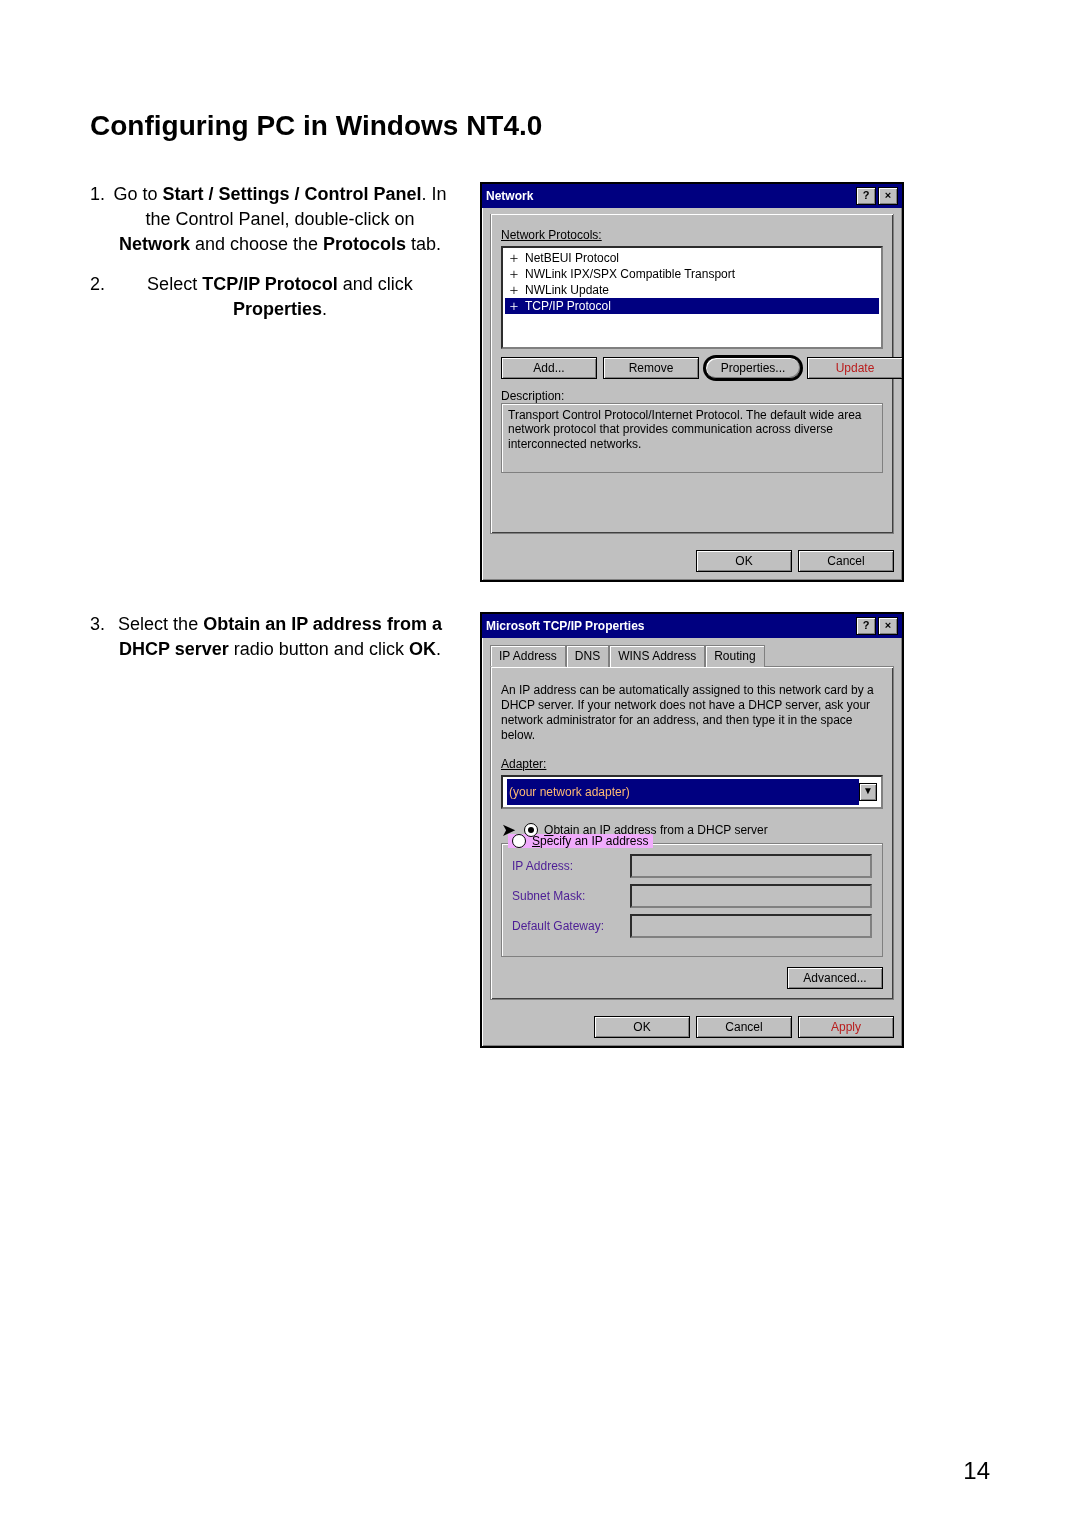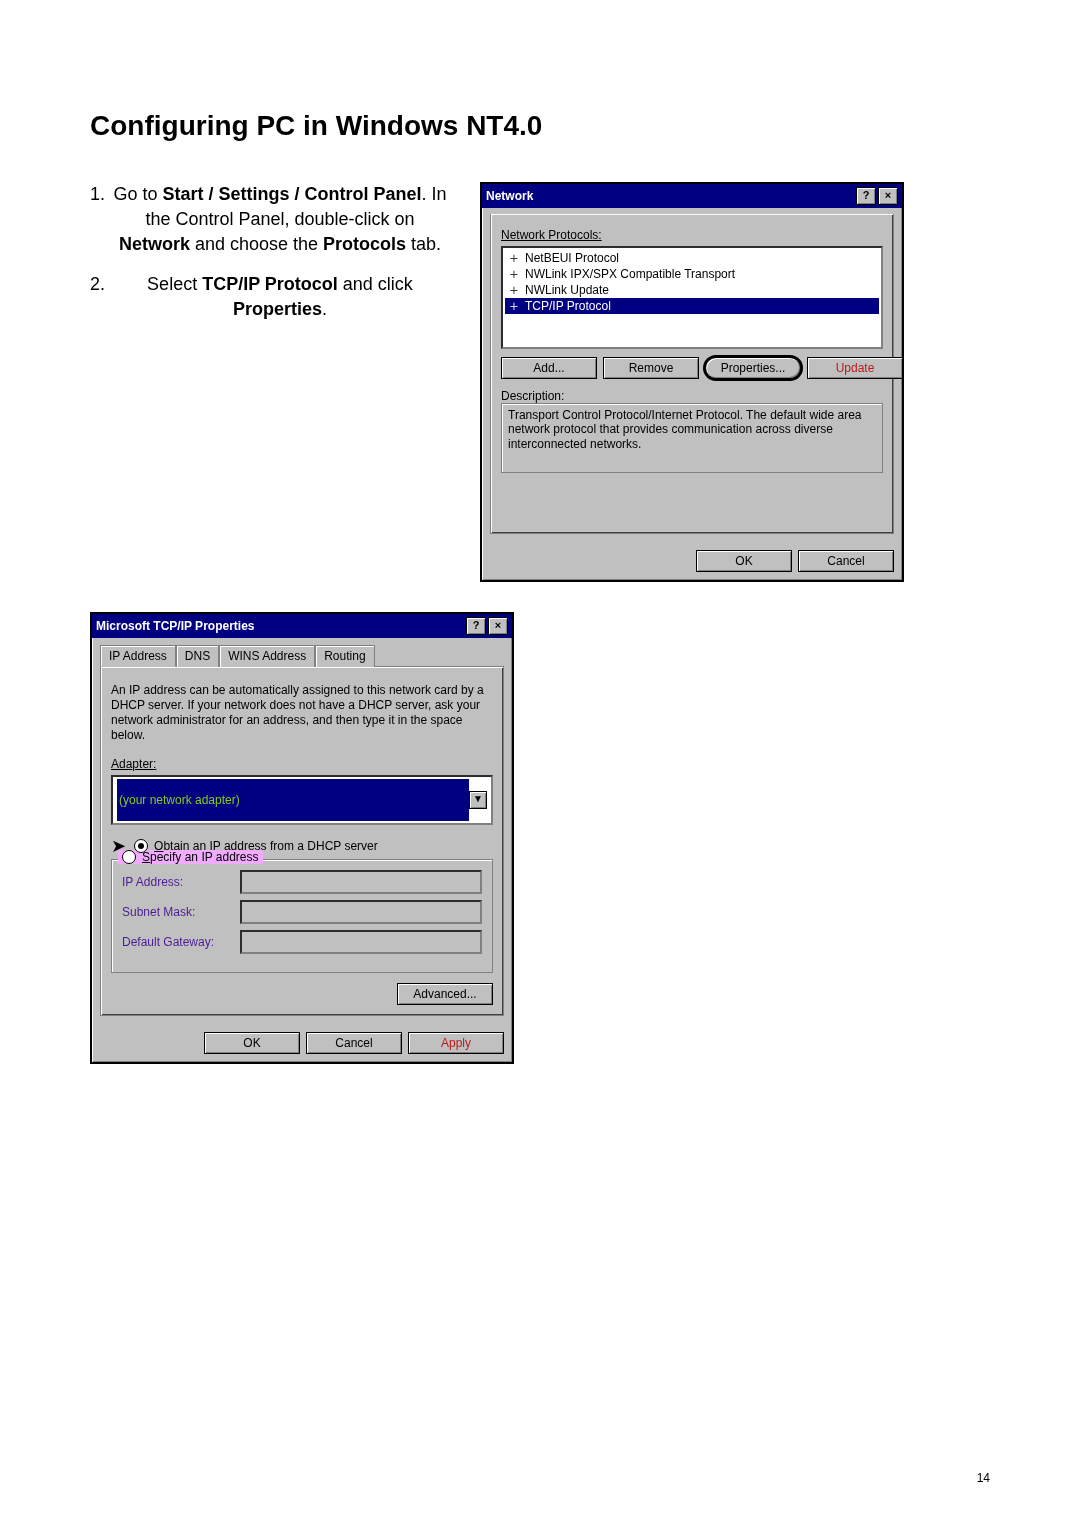--- a/index.html
+++ b/index.html
@@ -182,23 +182,23 @@
     background: #fff;
     border: 2px inset #808080;
     padding: 2px 4px;
     display: flex;
     justify-content: space-between;
     align-items: center;
     font-size: 12px;
   }
   .dropdown .sel {
     background: #000080;
-    color: #84cc16;
+    color: #fdba74;
     flex: 1;
-    padding: 14px 2px;
+    padding: 6px 2px;
   }
   .dropdown .arrow {
     width: 16px;
     height: 16px;
     background: #c0c0c0;
     border: 1px solid #000;
     box-shadow: inset 1px 1px 0 #fff, inset -1px -1px 0 #808080;
     text-align: center;
     line-height: 14px;
     font-size: 10px;
@@ -255,21 +255,21 @@
     display: flex;
     justify-content: flex-end;
     margin-top: 10px;
   }
   .underline-letter { text-decoration: underline; }
 
   .page-number {
     position: absolute;
     bottom: 40px;
     right: 90px;
-    font-size: 12px;
+    font-size: 24px;
   }
 </style>
 </head>
 <body>
 
 <div class="page">
   <h1 class="title">Configuring PC in Windows NT4.0</h1>
 
   <div class="row">
     <div class="instructions">
@@ -326,20 +326,27 @@
         </div>
         <div class="dlg-footer">
           <div class="winbtn">OK</div>
           <div class="winbtn">Cancel</div>
         </div>
       </div>
     </div>
   </div>
 
   <div class="row">
+    <div class="instructions">
+      <ol start="3">
+        <li>
+          <span>Select the </span><span class="bold">Obtain an IP address from a DHCP server</span><span> radio button and click </span><span class="bold">OK</span><span>.</span>
+        </li>
+      </ol>
+    </div>
 
     <div class="screenshot">
       <div class="dlg">
         <div class="titlebar">
           <span>Microsoft TCP/IP Properties</span>
           <div class="buttons">
             <div class="titlebtn">?</div>
             <div class="titlebtn">×</div>
           </div>
         </div>

